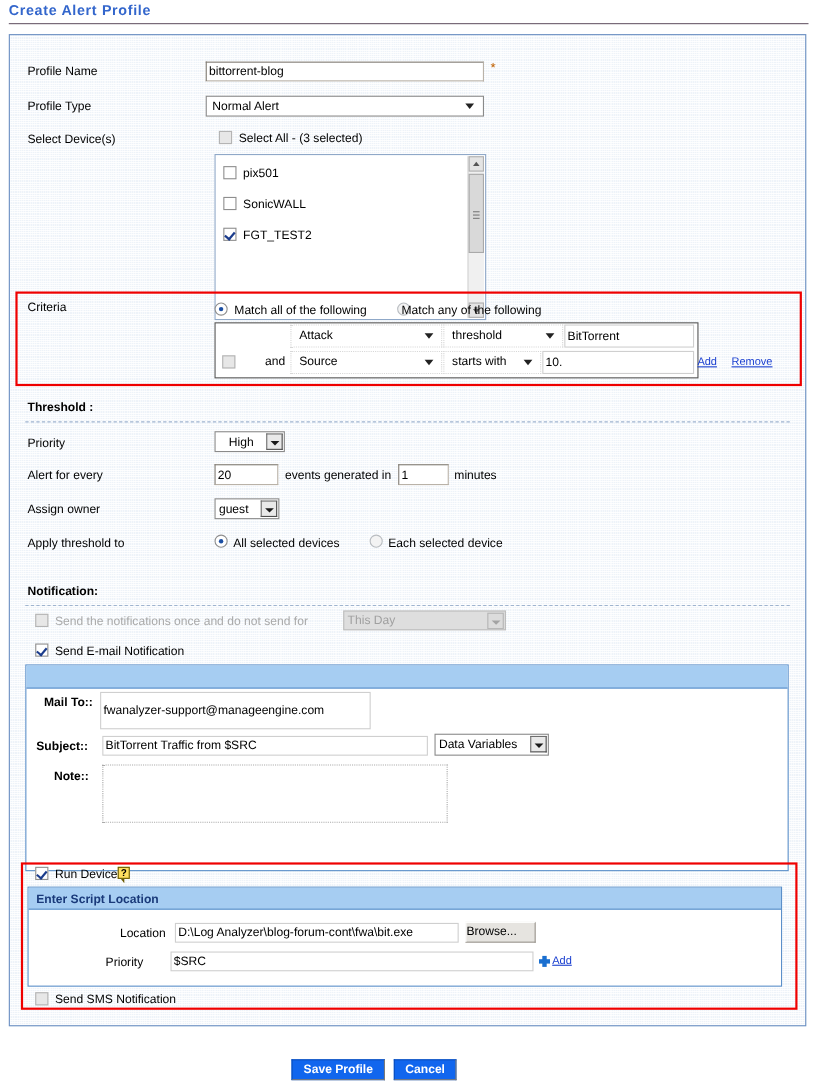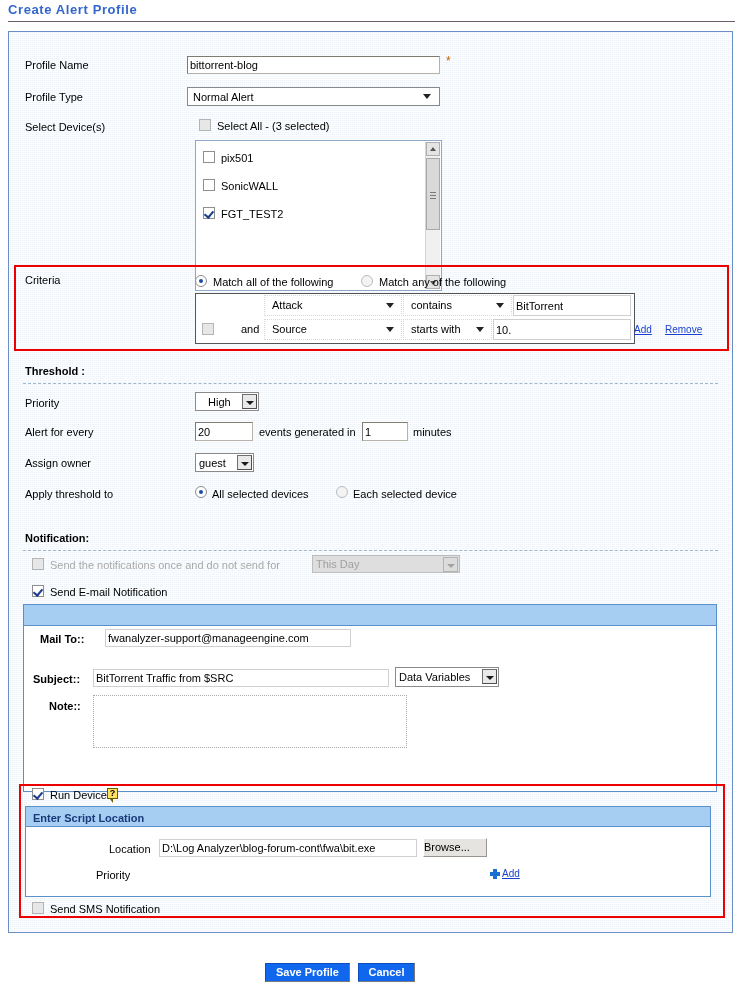--- a/index.html
+++ b/index.html
@@ -227,30 +227,30 @@
     </div>
   </div>
 
   <div class="redbox" style="left:5px;top:233px;width:715px;height:86px;"></div>
 
   <div class="lbl" style="left:16px;top:242px;">Criteria</div>
 
   <div class="rb on" style="left:186px;top:243px;"></div>
   <div class="lbl" style="left:204px;top:244px;">Match all of the following</div>
   <div class="rb off" style="left:352px;top:243px;"></div>
-  <div class="lbl" style="left:370px;top:244px;">Match any of the following</div>
+  <div class="lbl" style="left:356px;top:244px;">Match any of the following</div>
 
   <div style="position:absolute;left:186px;top:261px;width:440px;height:51px;border:1px solid #555;box-sizing:border-box;background:#fff;"></div>
 
   <div class="sel-plain" style="left:255px;top:263px;width:138px;height:21px;border-color:#d7d7d7;border-style:dotted;"></div>
   <div class="lbl" style="left:263px;top:267px;">Attack</div>
   <div class="arrow-tri" style="left:377px;top:271px;"></div>
 
   <div class="sel-plain" style="left:394px;top:263px;width:109px;height:21px;border-color:#d7d7d7;border-style:dotted;"></div>
-  <div class="lbl" style="left:402px;top:267px;">contains</div>
+  <div class="lbl" style="left:402px;top:267px;">threshold</div>
   <div class="arrow-tri" style="left:487px;top:271px;"></div>
 
   <input class="txt txt-soft" style="left: 504px; top: 263px; width: 118px; height: 21px;" value="BitTorrent">
 
   <div class="cb dis" style="left:193px;top:291px;"></div>
   <div class="lbl" style="left:232px;top:291px;">and</div>
 
   <div class="sel-plain" style="left:255px;top:287px;width:138px;height:21px;border-color:#d7d7d7;border-style:dotted;"></div>
   <div class="lbl" style="left:263px;top:291px;">Source</div>
   <div class="arrow-tri" style="left:377px;top:295px;"></div>
@@ -301,21 +301,21 @@
     <span class="sel3d-btn" style="right:1px;top:1px;"></span>
   </div>
 
   <div class="cb chk" style="left:23px;top:553px;"></div>
   <div class="lbl" style="left:41px;top:554px;">Send E-mail Notification</div>
 
   <div class="whitebox" style="left:14px;top:572px;width:694px;height:188px;"></div>
   <div class="bluebar-sm" style="left:15px;top:573px;width:692px;height:21px;"></div>
 
   <div class="lbl strong" style="left:31px;top:601px;">Mail To::</div>
-  <input class="txt txt-soft" style="left: 96px; top: 597px; width: 246px; height: 18px;" value="fwanalyzer-support@manageengine.com">
+  <input class="txt txt-soft" style="left: 82px; top: 597px; width: 246px; height: 34px;" value="fwanalyzer-support@manageengine.com">
 
   <div class="lbl strong" style="left:24px;top:641px;">Subject::</div>
   <input class="txt txt-soft" style="left: 84px; top: 637px; width: 296px; height: 18px;" value="BitTorrent Traffic from $SRC">
   <div class="sel3d" style="left:386px;top:635px;width:104px;height:20px;line-height:17px;">
     <span>Data Variables</span>
   </div>
   <div class="sel3d-btn" style="left:473px;top:637px;"></div>
 
   <div class="lbl strong" style="left:40px;top:668px;">Note::</div>
   <textarea class="notebox" style="left: 84px; top: 663px; width: 314px; height: 53px; resize: none; font-family: &quot;Liberation Sans&quot;, sans-serif; font-size: 11px;"></textarea>
@@ -328,20 +328,21 @@
 
   <div class="whitebox" style="left:16px;top:774px;width:686px;height:91px;"></div>
   <div class="bluebar-sm" style="left:17px;top:775px;width:684px;height:20px;"></div>
   <div class="lbl strong" style="left:24px;top:780px;color:#1a3a7a;">Enter Script Location</div>
 
   <div class="lbl" style="left:100px;top:811px;">Location</div>
   <input class="txt txt-soft" style="left: 150px; top: 807px; width: 258px; height: 18px;" value="D:\Log Analyzer\blog-forum-cont\fwa\bit.exe">
   <div class="btn3d" style="left:414px;top:806px;width:64px;height:19px;line-height:17px;">Browse...</div>
 
   <div class="lbl" style="left:87px;top:837px;">Priority</div>
+  <input class="txt txt-soft" style="left: 146px; top: 833px; width: 330px; height: 18px;" value="$SRC">
   <span class="plus-ico" style="left:481px;top:837px;"></span>
   <div class="lnk" style="left:493px;top:836px;">Add</div>
 
   <div class="cb dis" style="left:23px;top:870px;"></div>
   <div class="lbl" style="left:41px;top:871px;">Send SMS Notification</div>
 
 </div>
 
 <div class="btn-blue" style="left:265px;top:963px;width:85px;height:19px;">Save Profile</div>
 <div class="btn-blue" style="left:358px;top:963px;width:57px;height:19px;">Cancel</div>

